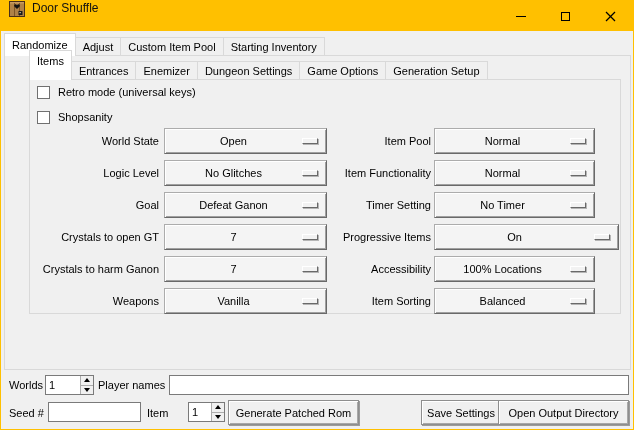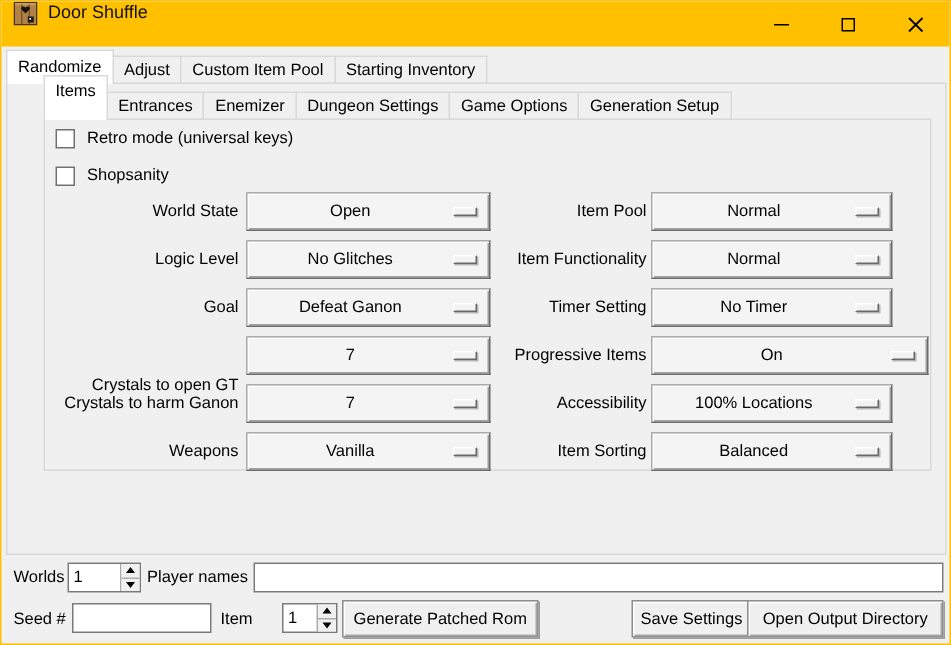--- a/index.html
+++ b/index.html
@@ -131,21 +131,21 @@
   <div class="opt-label" style="left:30px;top:159px;width:128px;">Logic Level</div>
   <div class="menubtn" style="left:163px;top:159px;width:163px;">
     <span class="menuval">No Glitches</span>
     <span class="indicator"></span>
   </div>
   <div class="opt-label" style="left:30px;top:191px;width:128px;">Goal</div>
   <div class="menubtn" style="left:163px;top:191px;width:163px;">
     <span class="menuval">Defeat Ganon</span>
     <span class="indicator"></span>
   </div>
-  <div class="opt-label" style="left:30px;top:223px;width:128px;margin-top:20px;">Crystals to open GT</div>
+  <div class="opt-label" style="left:30px;top:223px;width:128px;">Crystals to open GT</div>
   <div class="menubtn" style="left:163px;top:223px;width:163px;">
     <span class="menuval">7</span>
     <span class="indicator"></span>
   </div>
   <div class="opt-label" style="left:30px;top:255px;width:128px;">Crystals to harm Ganon</div>
   <div class="menubtn" style="left:163px;top:255px;width:163px;">
     <span class="menuval">7</span>
     <span class="indicator"></span>
   </div>
   <div class="opt-label" style="left:30px;top:287px;width:128px;">Weapons</div>

